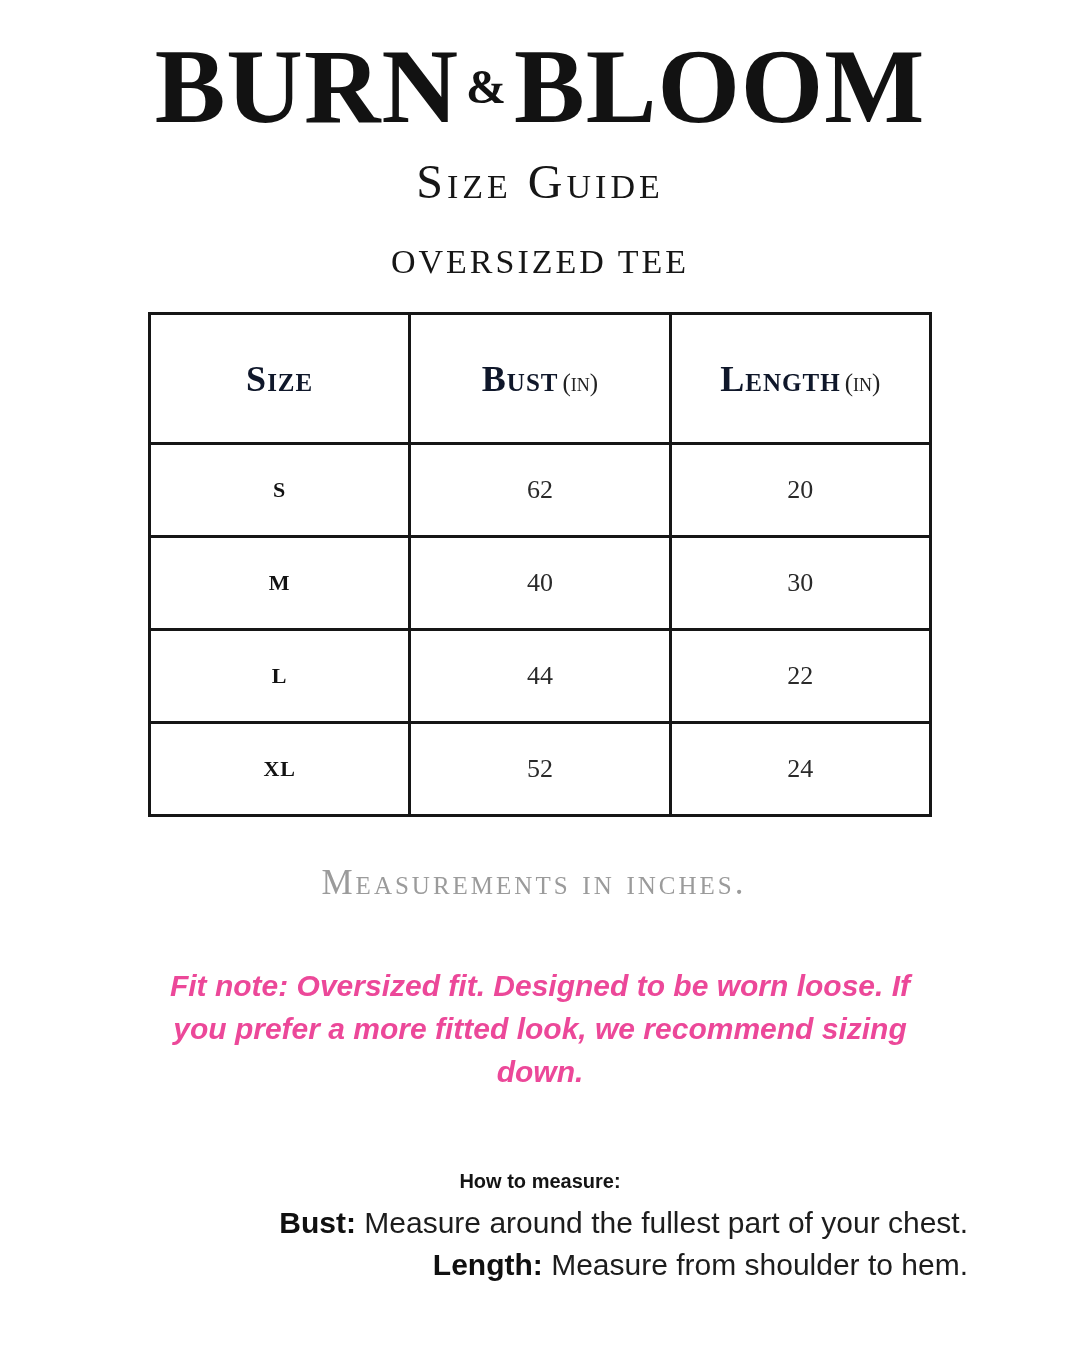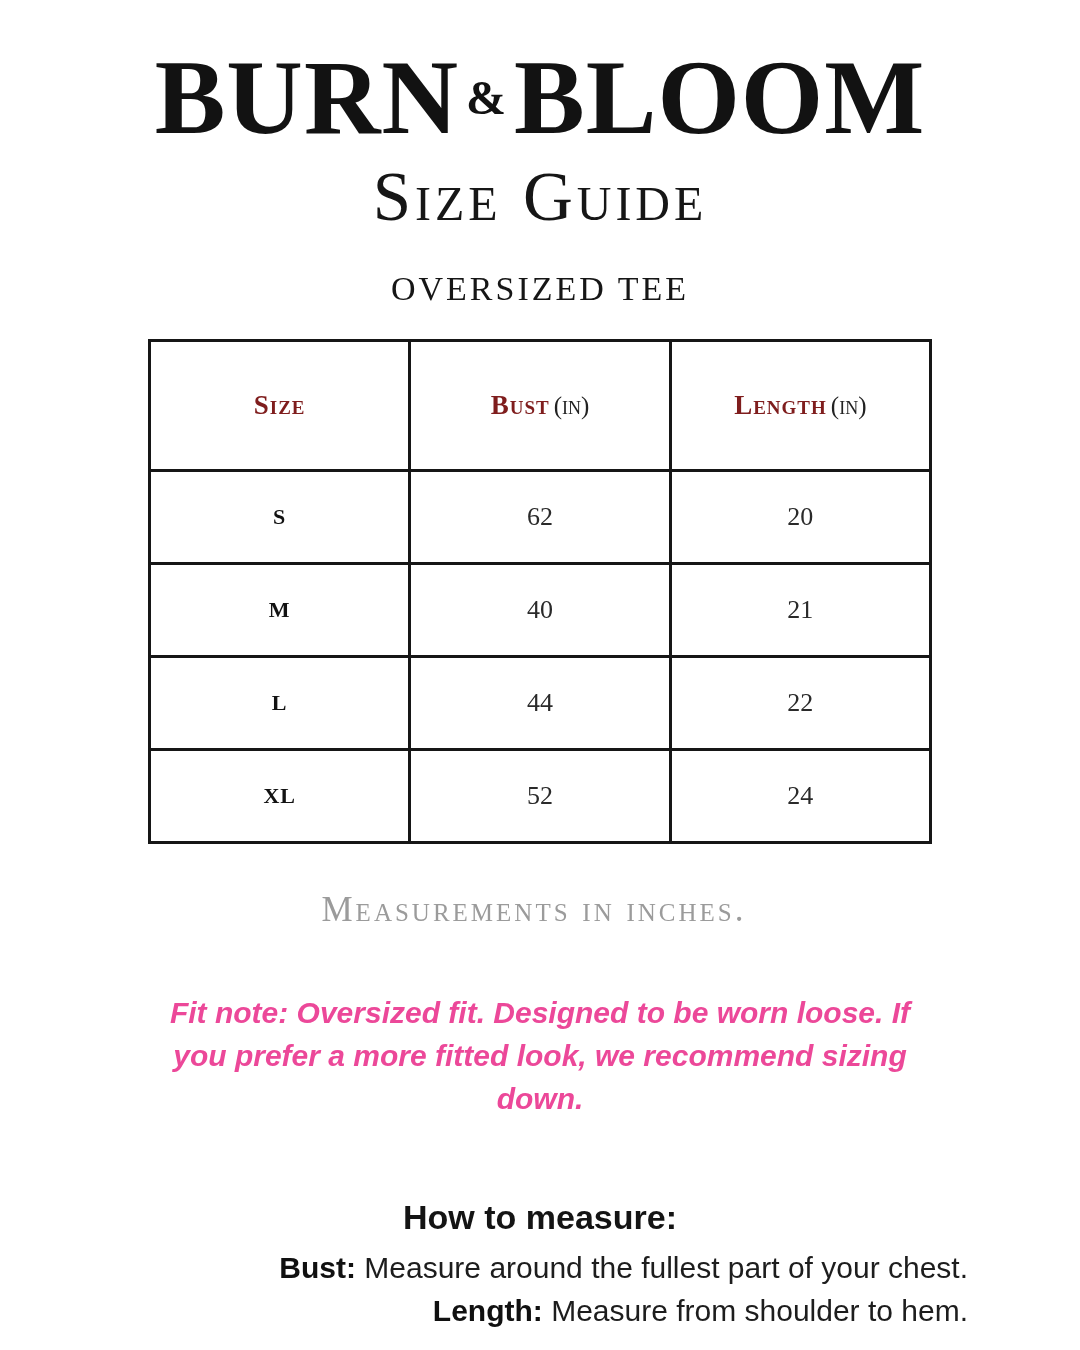--- a/index.html
+++ b/index.html
@@ -7,21 +7,21 @@
   body {
     width: 1080px;
     height: 1350px;
     background: #ffffff;
     font-family: "Liberation Serif", serif;
     overflow: hidden;
   }
   .page {
     width: 1080px;
     height: 1112px;
-    padding-top: 31px;
+    padding-top: 20px;
     text-align: center;
   }
 
   
   .brand {
     margin: 14px 0 0 0;
     font-family: "Liberation Serif", serif;
     font-weight: 700;
     font-size: 106px;
     line-height: 1;
@@ -30,23 +30,23 @@
     white-space: nowrap;
   }
   .brand .amp {
     font-size: 48px;
     vertical-align: 19px;
     margin: 0 7px;
   }
 
   
   .size-guide-title {
-    margin: 9px 0 0 0;
-    font-weight: 400;
-    font-size: 69px;
+    margin: 16px 0 0 0;
+    font-weight: 400;
+    font-size: 48px;
     line-height: 1.1;
     font-variant: small-caps;
     letter-spacing: 4px;
     color: #161616;
   }
 
   
   .product-subtitle {
     margin: 34px 0 0 0;
     font-weight: 400;
@@ -68,23 +68,23 @@
     border: 3px solid #161616;
     text-align: center;
     vertical-align: middle;
     background: #ffffff;
   }
   table.size-table thead tr { height: 130px; }
   table.size-table tbody tr { height: 93px; }
   th .hlabel {
     font-variant: small-caps;
     font-weight: 700;
-    font-size: 27px;
+    font-size: 36px;
     letter-spacing: 1px;
-    color: #7f1d1d;
+    color: #0f172a;
   }
   th .hunit {
     font-variant: small-caps;
     font-weight: 400;
     font-size: 25px;
     color: #222222;
     margin-top: 24px;
   }
   td.size-cell {
     font-weight: 700;
@@ -120,21 +120,21 @@
     line-height: 1.43;
     color: #ec4899;
     text-align: center;
   }
 
   
   .how-heading {
     margin: 74px 0 0 0;
     font-family: "Liberation Sans", sans-serif;
     font-weight: 700;
-    font-size: 34px;
+    font-size: 20px;
     line-height: 1.3;
     color: #141414;
     text-align: center;
   }
   .measure-lines {
     width: 790px;
     margin: 8px 0 0 178px;
     text-align: right;
     font-family: "Liberation Sans", sans-serif;
     font-size: 30px;
@@ -168,21 +168,21 @@
     </thead>
     <tbody>
       <tr>
         <td class="size-cell">S</td>
         <td class="value-cell">62</td>
         <td class="value-cell">20</td>
       </tr>
       <tr>
         <td class="size-cell">M</td>
         <td class="value-cell">40</td>
-        <td class="value-cell">21</td>
+        <td class="value-cell">30</td>
       </tr>
       <tr>
         <td class="size-cell">L</td>
         <td class="value-cell">44</td>
         <td class="value-cell">22</td>
       </tr>
       <tr>
         <td class="size-cell">XL</td>
         <td class="value-cell">52</td>
         <td class="value-cell">24</td>

